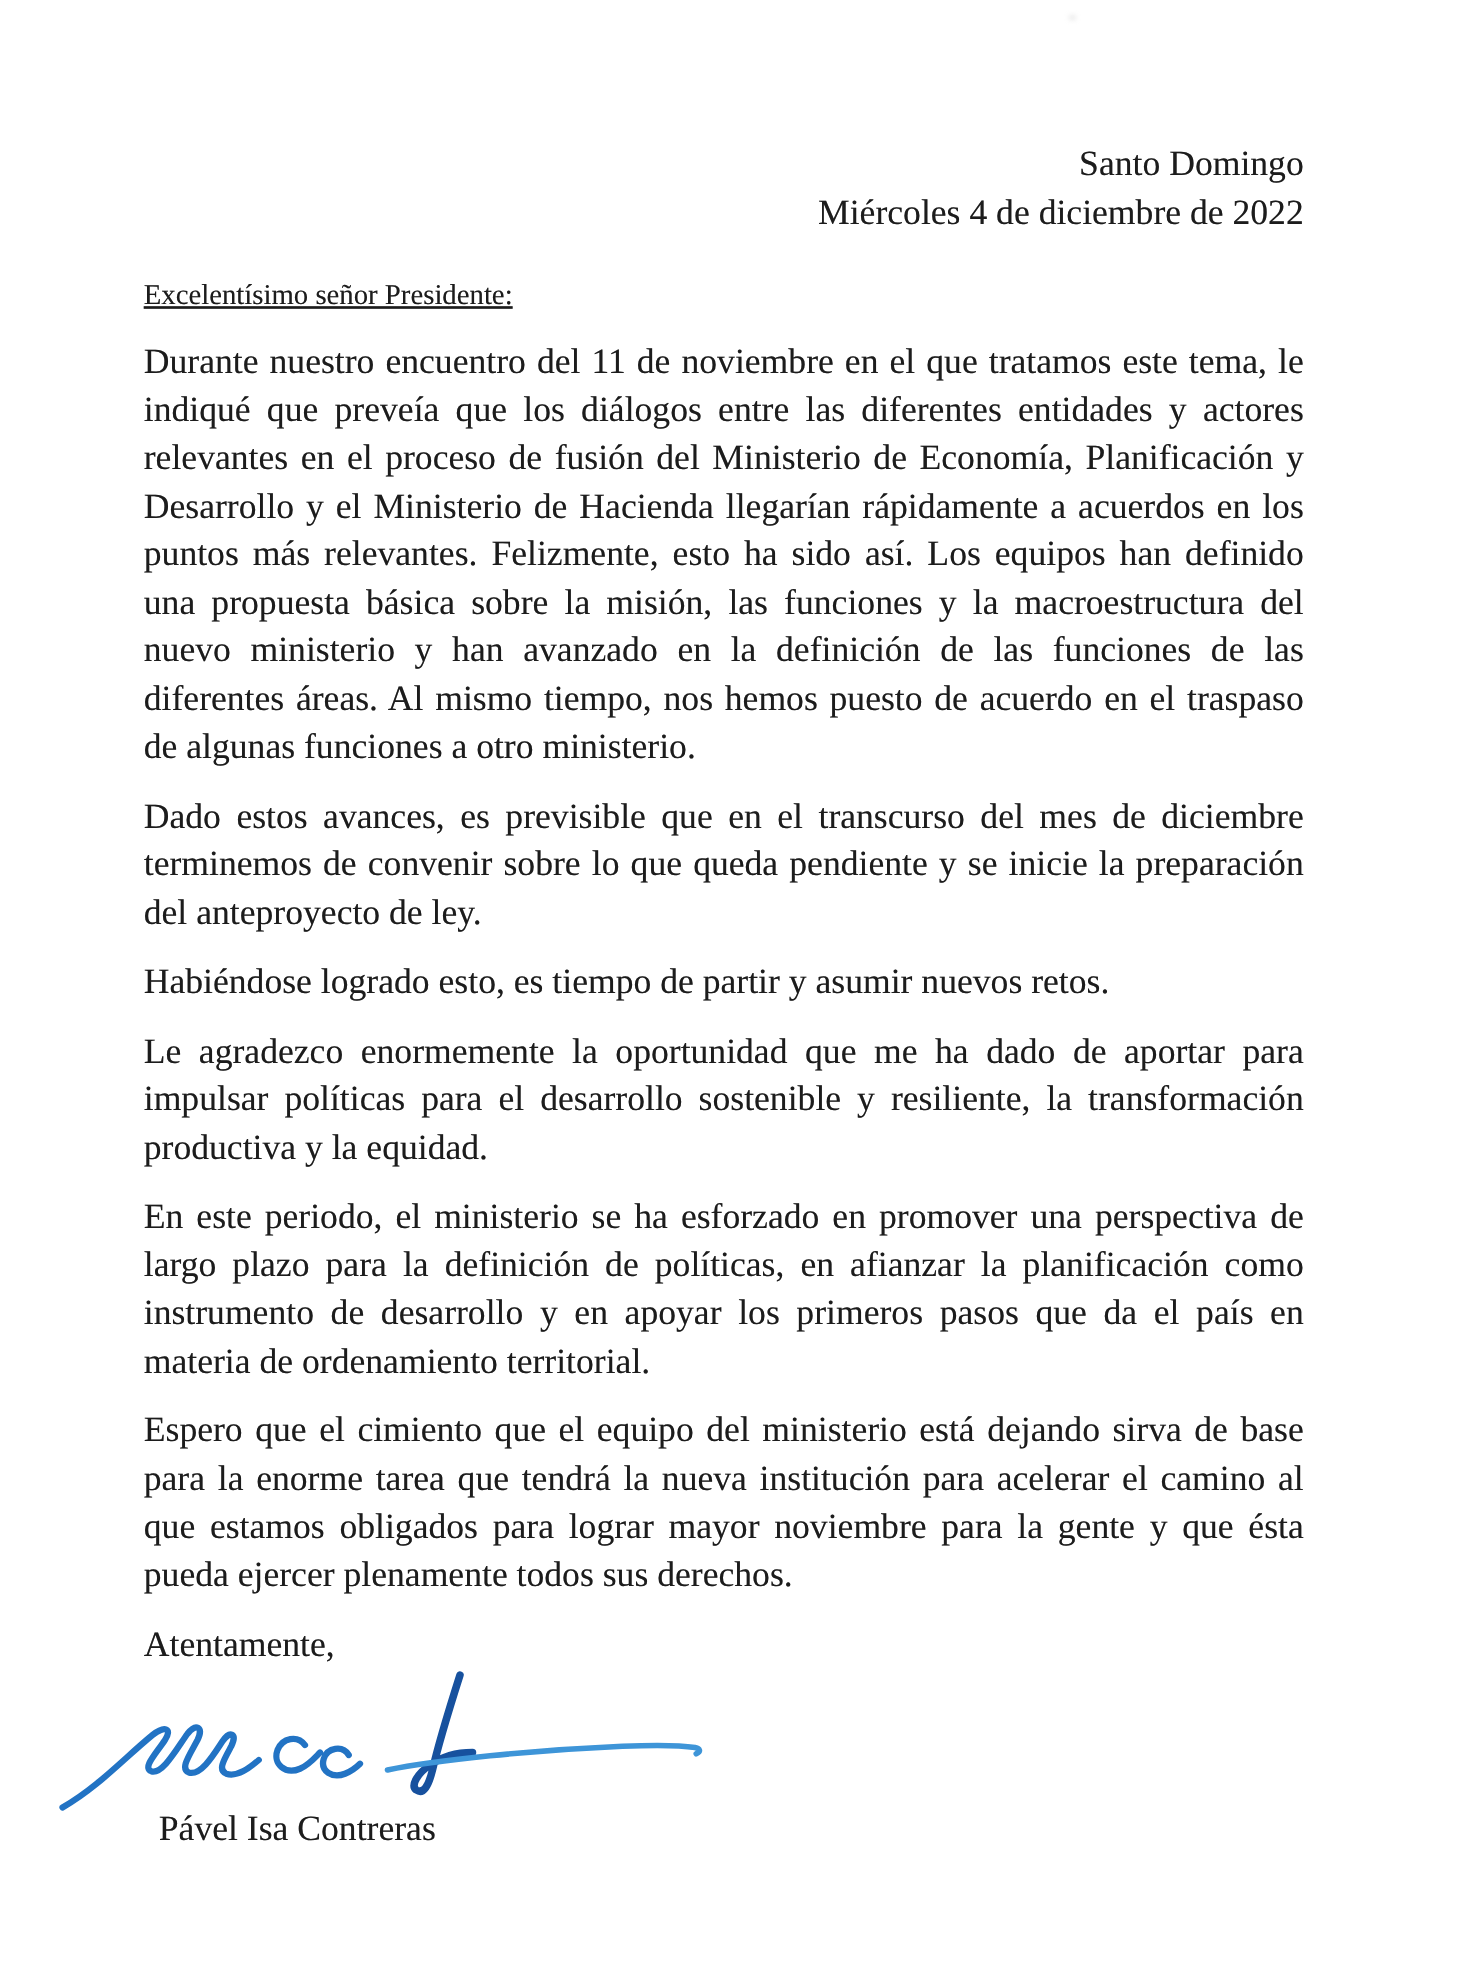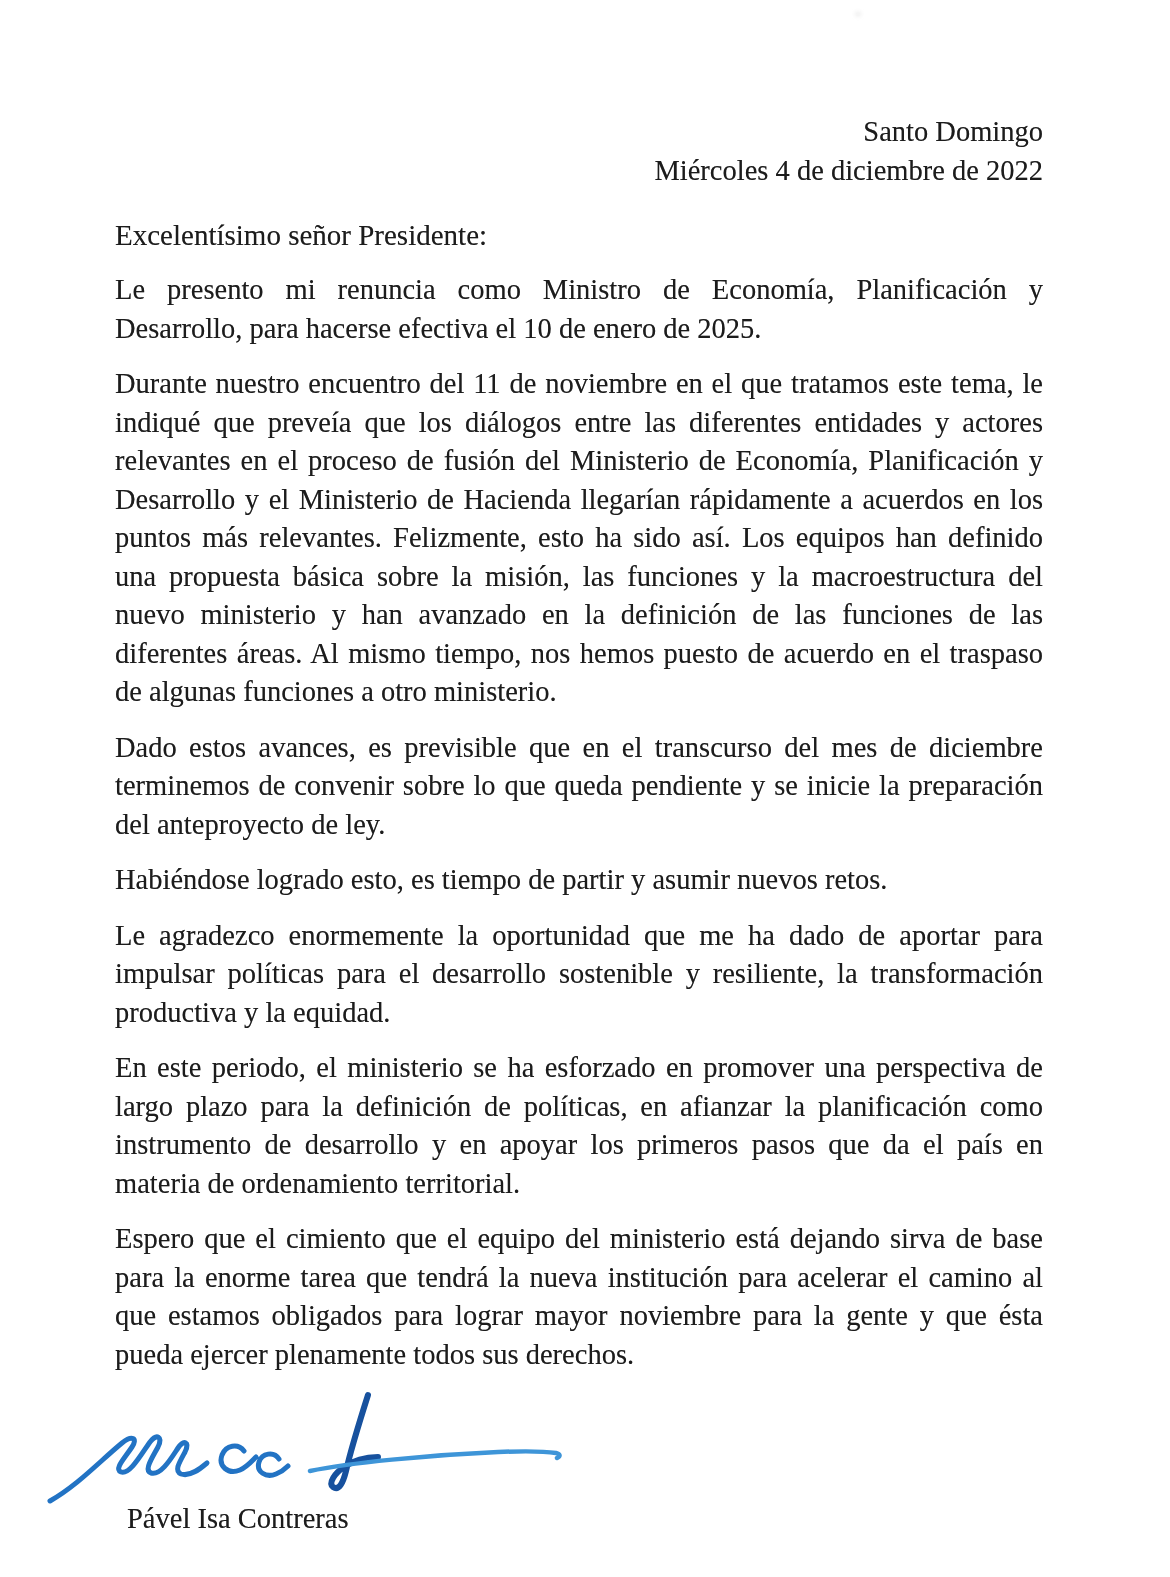--- a/index.html
+++ b/index.html
@@ -23,23 +23,24 @@
     position: relative;
     background: #ffffff;
   }
   .dateline {
     text-align: right;
     font-size: 28.5px;
     line-height: 39px;
     margin: 0 0 26px 0;
   }
   .salutation {
-    font-size: 29px;
+    font-size: 23px;
     line-height: 39px;
     margin: 0 0 16px 0;
+    text-decoration: underline;
   }
   p.body-par {
     font-size: 28.5px;
     line-height: 38.5px;
     text-align: justify;
     margin: 0 0 17px 0;
     text-shadow: 0 0 0.5px rgba(20,20,20,0.45);
   }
   .dateline div, .salutation, .closing, .signer-name {
     text-shadow: 0 0 0.5px rgba(20,20,20,0.45);
@@ -80,28 +81,28 @@
 
 <div class="page">
 
   <div class="dateline">
     <div>Santo Domingo</div>
     <div>Miércoles 4 de diciembre de 2022</div>
   </div>
 
   <div class="salutation">Excelentísimo señor Presidente:</div>
 
-  <p class="body-par">Le presento mi renuncia como Ministro de Economía, Planificación y Desarrollo, para hacerse efectiva el 10 de enero de 2025.</p>
   <p class="body-par">Durante nuestro encuentro del 11 de noviembre en el que tratamos este tema, le indiqué que preveía que los diálogos entre las diferentes entidades y actores relevantes en el proceso de fusión del Ministerio de Economía, Planificación y Desarrollo y el Ministerio de Hacienda llegarían rápidamente a acuerdos en los puntos más relevantes. Felizmente, esto ha sido así. Los equipos han definido una propuesta básica sobre la misión, las funciones y la macroestructura del nuevo ministerio y han avanzado en la definición de las funciones de las diferentes áreas. Al mismo tiempo, nos hemos puesto de acuerdo en el traspaso de algunas funciones a otro ministerio.</p>
   <p class="body-par">Dado estos avances, es previsible que en el transcurso del mes de diciembre terminemos de convenir sobre lo que queda pendiente y se inicie la preparación del anteproyecto de ley.</p>
   <p class="body-par">Habiéndose logrado esto, es tiempo de partir y asumir nuevos retos.</p>
   <p class="body-par">Le agradezco enormemente la oportunidad que me ha dado de aportar para impulsar políticas para el desarrollo sostenible y resiliente, la transformación productiva y la equidad.</p>
   <p class="body-par">En este periodo, el ministerio se ha esforzado en promover una perspectiva de largo plazo para la definición de políticas, en afianzar la planificación como instrumento de desarrollo y en apoyar los primeros pasos que da el país en materia de ordenamiento territorial.</p>
   <p class="body-par">Espero que el cimiento que el equipo del ministerio está dejando sirva de base para la enorme tarea que tendrá la nueva institución para acelerar el camino al que estamos obligados para lograr mayor noviembre para la gente y que ésta pueda ejercer plenamente todos sus derechos.</p>
 
+  <div class="closing">Atentamente,</div>
 
   <div class="signature-block">
     <svg class="signature-svg" viewBox="0 0 520 135" fill="none" xmlns="http://www.w3.org/2000/svg">
 
       <path stroke-width="5" stroke-linecap="round" stroke-linejoin="round" d="M 2 112
                C 30 96, 52 72, 74 54
                C 84 46, 90 49, 84 58
                C 76 70, 66 80, 73 83
                C 82 86, 94 64, 102 53
                C 109 44, 115 48, 110 58

